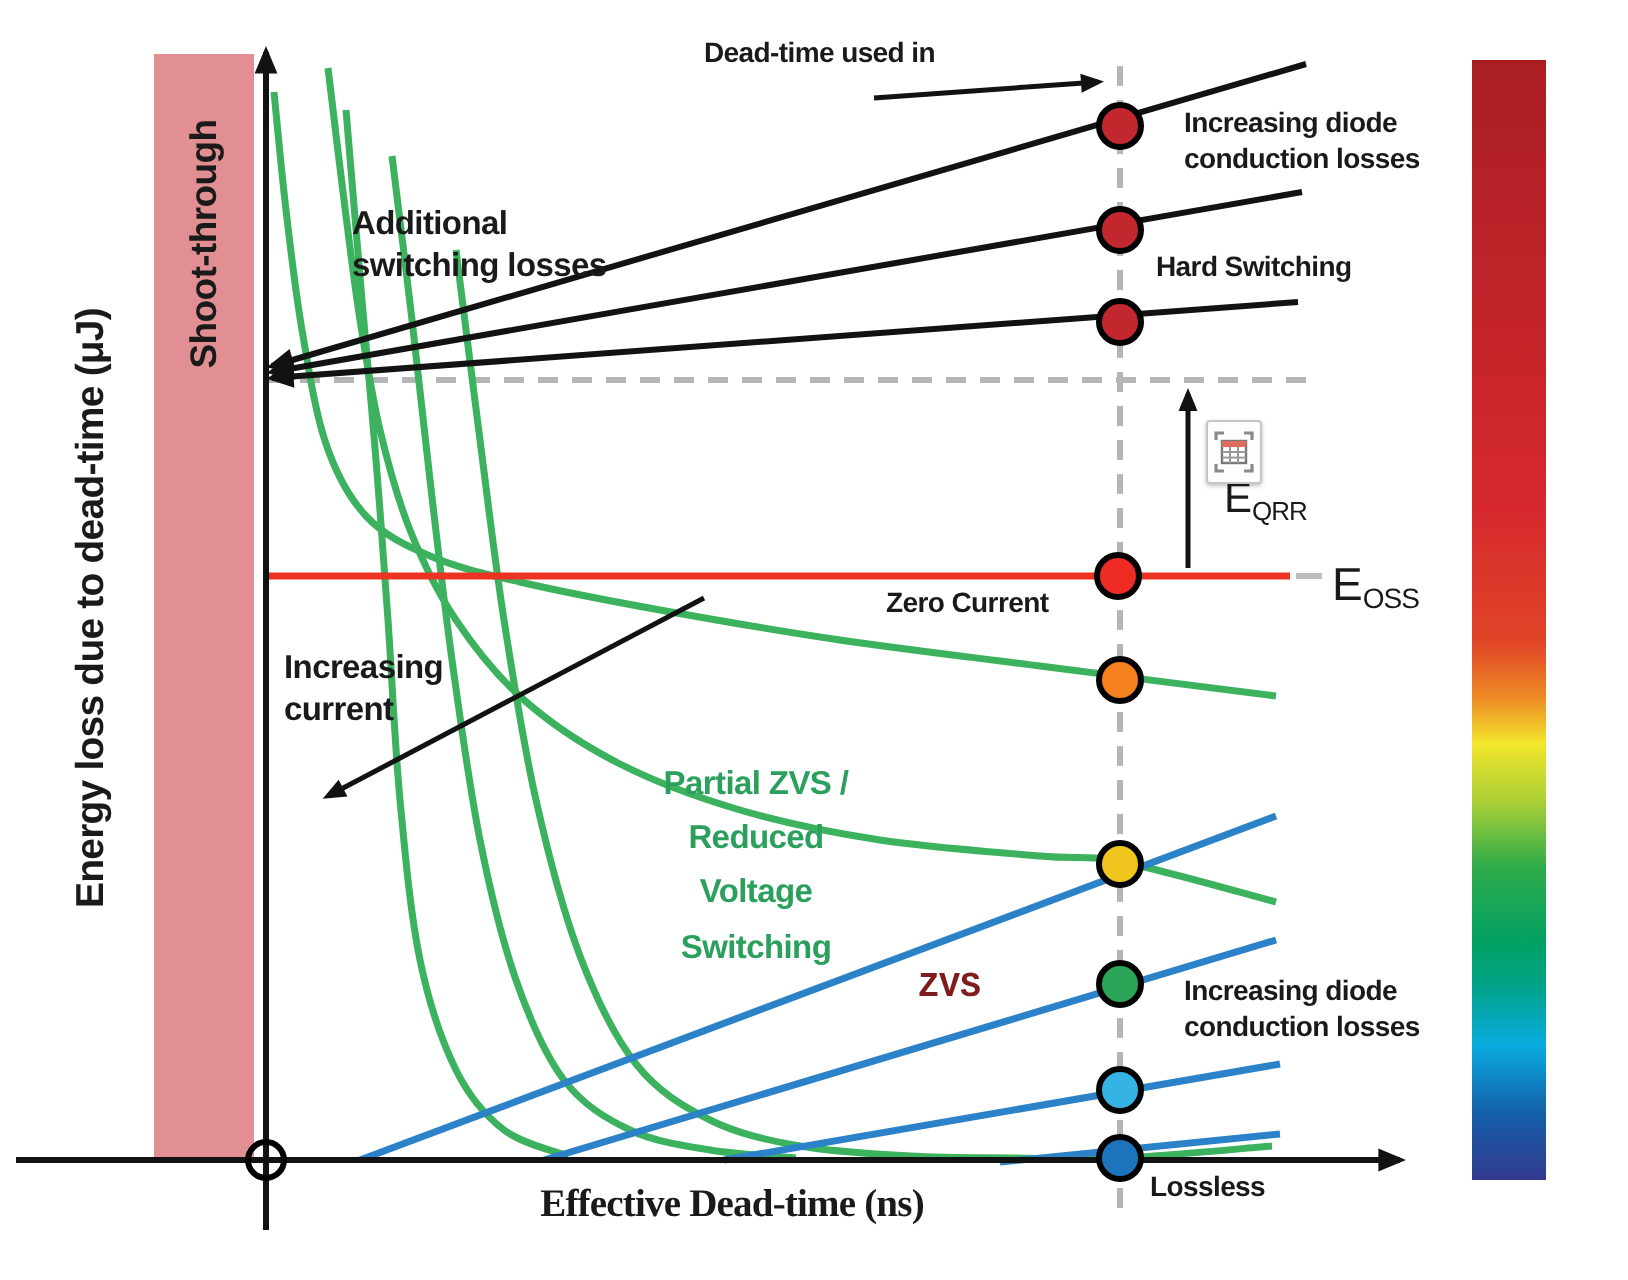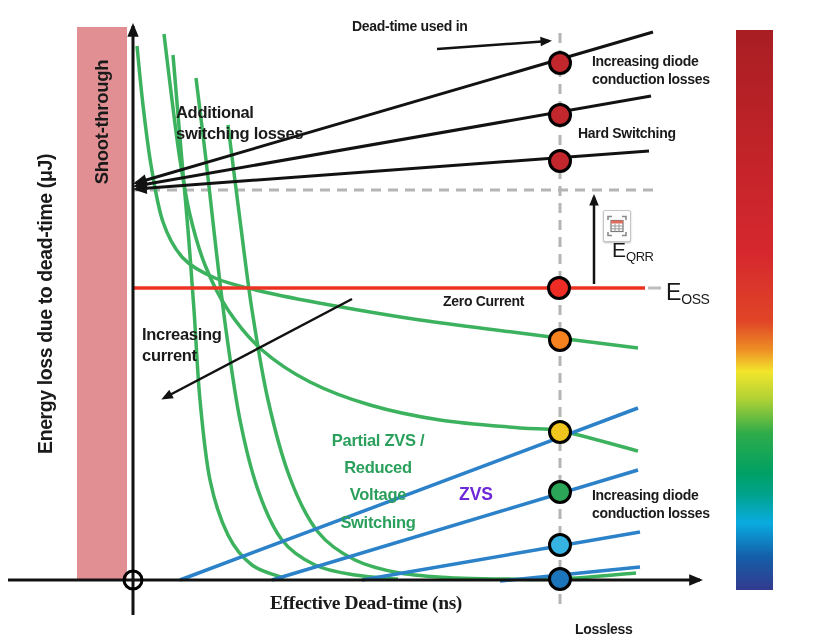--- a/index.html
+++ b/index.html
@@ -6,21 +6,21 @@
   .stage{position:relative;width:814px;height:640px;background:#fff;overflow:hidden;
          font-family:"Liberation Sans",sans-serif;color:#1a1a1a;}
   #plot{position:absolute;left:0;top:0;z-index:2;}
   .lbl{position:absolute;z-index:3;font-weight:700;font-size:14px;line-height:1.3;
        letter-spacing:-0.3px;white-space:nowrap;color:#1a1a1a;}
   .lbl.big{font-size:16.5px;}
   .vert{transform:translate(-50%,-50%) rotate(-90deg);transform-origin:center;}
   .axis-title{font-size:19.5px;letter-spacing:-0.4px;}
   .shoot{font-size:18.5px;}
   .center{transform:translateX(-50%);text-align:center;}
-  .partial{line-height:1.65;margin-top:48px;}
+  .partial{line-height:1.65;}
   .zvs-lbl{font-size:17.5px;letter-spacing:0;}
   .esym{position:absolute;z-index:4;font-weight:400;}
   .esym .main{font-size:21px;}
   .esym sub{font-size:13px;vertical-align:-4px;letter-spacing:-0.5px;}
   .esym.oss .main{font-size:23px;}
   .esym.oss sub{font-size:14px;}
   #colorbar{position:absolute;z-index:1;}
   .extract-btn{position:absolute;left:603px;top:210px;width:28px;height:32px;z-index:5;
        background:#fdfdfd;border:1px solid #c6c6c6;border-radius:2px;
        box-shadow:0 1px 2px rgba(0,0,0,.25);padding:0;display:flex;
@@ -112,28 +112,28 @@
     <div>current</div>
   </div>
 
   <div class="lbl big center partial" style="left: 378px; top: 379px; color: rgb(43, 160, 92);">
     <div>Partial ZVS /</div>
     <div>Reduced</div>
     <div>Voltage</div>
     <div>Switching</div>
   </div>
 
-  <div class="lbl zvs-lbl" style="left: 459px; top: 483px; color: #6d28d9;">ZVS</div>
+  <div class="lbl zvs-lbl" style="left: 459px; top: 483px; color: #7f1d1d; font-family: Liberation Mono, monospace;">ZVS</div>
 
   <div class="lbl" style="left:592px;top:486px;">
     <div>Increasing diode</div>
     <div>conduction losses</div>
   </div>
 
-  <div class="lbl" style="left:575px;top:584px;margin-top:36px;">Lossless</div>
+  <div class="lbl" style="left:575px;top:584px;">Lossless</div>
 
   <div class="lbl center axis-title" style="left:366px;top:590px;font-family:Liberation Serif, serif;">Effective Dead-time (ns)</div>
 
   <button class="extract-btn" title="">
     <svg width="20" height="22" viewBox="0 0 20 22">
       <path d="M1 5 V1.5 H5" fill="none" stroke="#8a8a8a" stroke-width="1.6"></path>
       <path d="M15 1.5 H19 V5" fill="none" stroke="#8a8a8a" stroke-width="1.6"></path>
       <path d="M19 17 V20.5 H15" fill="none" stroke="#8a8a8a" stroke-width="1.6"></path>
       <path d="M5 20.5 H1 V17" fill="none" stroke="#8a8a8a" stroke-width="1.6"></path>
       <rect x="4" y="5.5" width="12" height="11" fill="#ffffff" stroke="#777" stroke-width="1.2"></rect>

